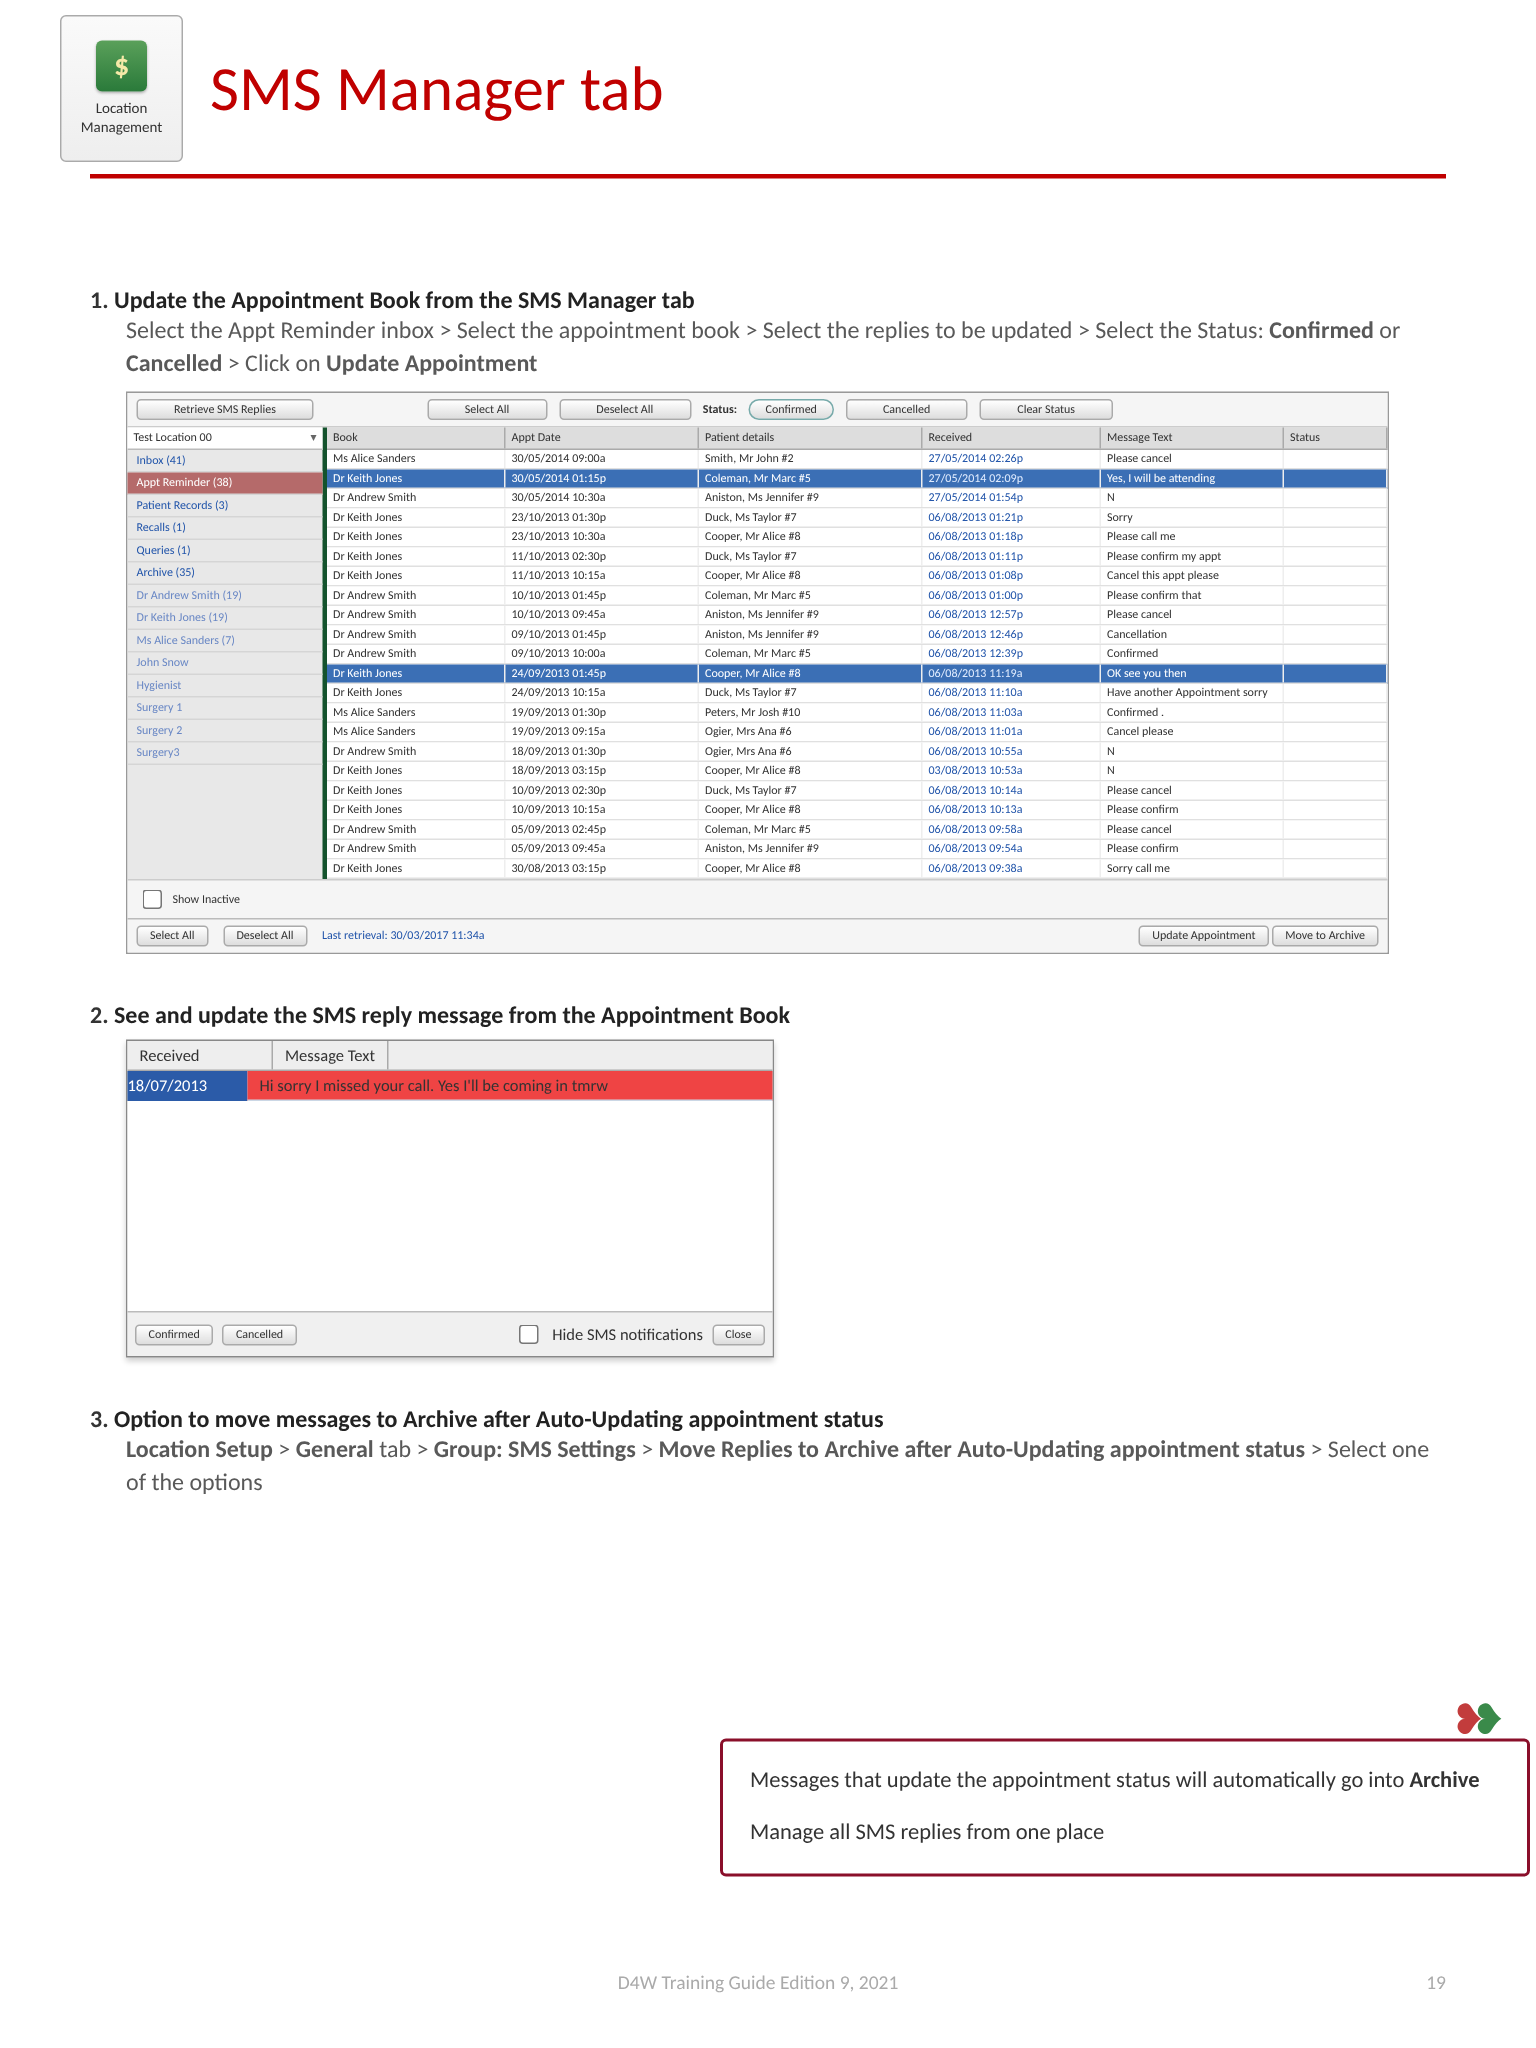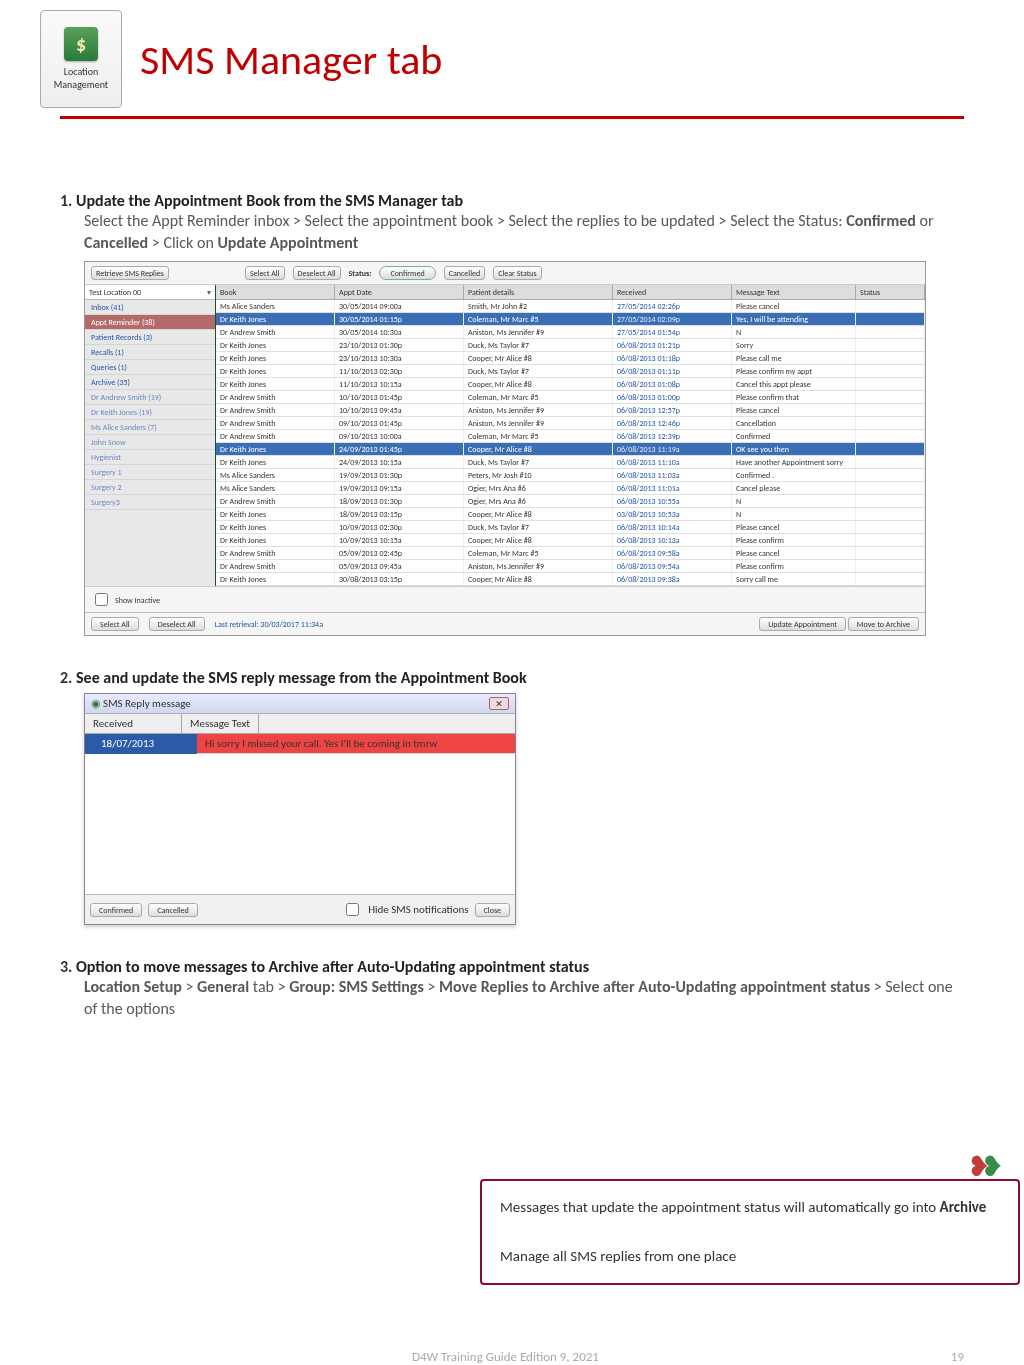--- a/index.html
+++ b/index.html
@@ -9,24 +9,24 @@
 .logo-icon{width:34px;height:34px;border-radius:4px;background:linear-gradient(#5aa05a,#2a7a3a);display:flex;align-items:center;justify-content:center;color:#f5e9a8;font-size:20px;font-weight:bold;margin-bottom:4px;box-shadow:0 1px 2px rgba(0,0,0,.3)}
 .page-title{font-size:42px;color:#c00000;font-weight:400}
 .hr{height:3px;background:#c00000;margin:4px 60px 20px 60px}
 .sec{margin-top:32px}
 .sec-num{font-weight:bold}
 .sec-head{font-weight:bold;color:#222}
 .sec-body{color:#595959;margin-left:24px;line-height:1.35}
 .bold{font-weight:bold;color:#595959}
 .screenshot{margin:8px 0 0 24px;border:1px solid #999;background:#f0f0f0;font-size:8px;color:#333;width:840px}
 .ss-toolbar{display:flex;align-items:center;gap:8px;padding:4px 6px;background:#f5f5f5;border-bottom:1px solid #ccc}
-.ss-btn{border:1px solid #aaa;background:linear-gradient(#fff,#ddd);border-radius:3px;padding:1px 4px;font-size:8px}
+.ss-btn{border:1px solid #aaa;background:linear-gradient(#fff,#ddd);border-radius:3px;padding:1px 24px;font-size:8px}
 .ss-btn.oval{border-radius:9px;padding:1px 10px;border-color:#7aa}
 .ss-body{display:flex}
-.ss-side{width:130px;background:#e8e8e8;border-right:1px solid #14532d}
+.ss-side{width:130px;background:#e8e8e8;border-right:3px solid #14532d}
 .ss-loc{background:#fff;padding:2px 4px;border-bottom:1px solid #bbb;position:relative}
 .ss-loc::after{content:"▾";position:absolute;right:4px;color:#666}
 .ss-side-item{padding:2px 6px;color:#2255aa;border-bottom:1px solid #d5d5d5;cursor:pointer}
 .ss-side-item.sel{background:#b56a6a;color:#fff}
 .ss-side-item.dim{color:#6a88c5}
 .ss-side-scroll{position:relative}
 .ss-main{flex:1}
 .ss-cols{display:flex;background:#ddd;border-bottom:1px solid #aaa}
 .ss-cols>div{padding:2px 4px;border-right:1px solid #aaa}
 .c-book{width:110px}.c-date{width:120px}.c-pat{width:140px}.c-recv{width:110px}.c-msg{flex:1}.c-stat{width:60px}
@@ -39,21 +39,21 @@
 .ss-footer-left{display:flex;align-items:center;gap:10px}
 .ss-foot-btn{border:1px solid #aaa;background:linear-gradient(#fff,#ddd);border-radius:3px;padding:1px 8px;font-size:8px}
 .ss-foot-txt{color:#2255aa}
 .reply-box{margin:6px 0 0 24px;width:430px;border:1px solid #888;background:#f4f4f4;font-size:11px;box-shadow:0 2px 4px rgba(0,0,0,.2)}
 .reply-title{background:linear-gradient(#eaeaff,#cfd8ee);padding:3px 6px;display:flex;align-items:center;justify-content:space-between;border-bottom:1px solid #aaa;font-size:11px}
 .reply-title .x{border:1px solid #a66;background:#eedada;border-radius:2px;width:18px;text-align:center;font-size:9px}
 .reply-head{display:flex;background:#eee;border-bottom:1px solid #aaa}
 .reply-head>div{padding:3px 8px;border-right:1px solid #aaa}
 .rh-date{width:80px}
 .reply-row{display:flex}
-.reply-row .rr-date{width:80px;background:#2b5ba8;color:#fff;padding:3px 16px}
+.reply-row .rr-date{width:80px;background:#2b5ba8;color:#fff;padding:3px 0}
 .reply-row .rr-msg{flex:1;background:#ef4444;padding:3px 8px;border-bottom:1px solid #cbd7e5}
 .reply-body{height:140px;background:#fff}
 .reply-foot{display:flex;align-items:center;gap:6px;padding:5px;border-top:1px solid #bbb;background:#f0f0f0}
 .callout{position:relative;margin:160px 0 0 420px;width:500px;border:2px solid #8a0f2a;border-radius:4px;padding:16px 18px;color:#333;font-size:15px;line-height:1.4}
 .callout .leaf{position:absolute;top:-28px;right:14px;font-size:28px;line-height:1}
 .callout .leaf .l1{color:#c23c3c}
 .callout .leaf .l2{color:#3a8a4a;margin-left:-10px}
 .page-foot{display:flex;justify-content:space-between;align-items:flex-end;padding:24px 60px 30px 60px;color:#aaa;font-size:13px}
 </style>
 </head>
@@ -320,24 +320,20 @@
     </div>
   </div>
 </div>
 
 <div class="sec">
   <span class="sec-num">2.</span>
   <span class="sec-head">See and update the SMS reply message from the Appointment Book</span>
 </div>
 
 <div class="reply-box">
-  <div class="reply-title">
-    <span><span style="color:#2a7a3a">◉ </span><span>SMS Reply message</span></span>
-    <span class="x">✕</span>
-  </div>
   <div class="reply-head">
     <div class="rh-date">Received</div>
     <div>Message Text</div>
   </div>
   <div class="reply-row">
     <div class="rr-date">18/07/2013</div>
     <div class="rr-msg">Hi sorry I missed your call. Yes I'll be coming in tmrw</div>
   </div>
   <div class="reply-body"></div>
   <div class="reply-foot">
@@ -364,21 +360,21 @@
     <span> &gt; Select one of the options</span>
   </div>
 </div>
 
 <div class="callout">
   <div class="leaf"><span class="l1">❥</span><span class="l2">❥</span></div>
   <div>
     <span>Messages that update the appointment status will automatically go into </span>
     <b>Archive</b>
   </div>
-  <div style="margin-top:28px">Manage all SMS replies from one place</div>
+  <div style="margin-top:14px">Manage all SMS replies from one place</div>
 </div>
 
 </div>
 
 <div class="page-foot">
   <span></span>
   <span>D4W Training Guide Edition 9, 2021</span>
   <span>19</span>
 </div>
 

